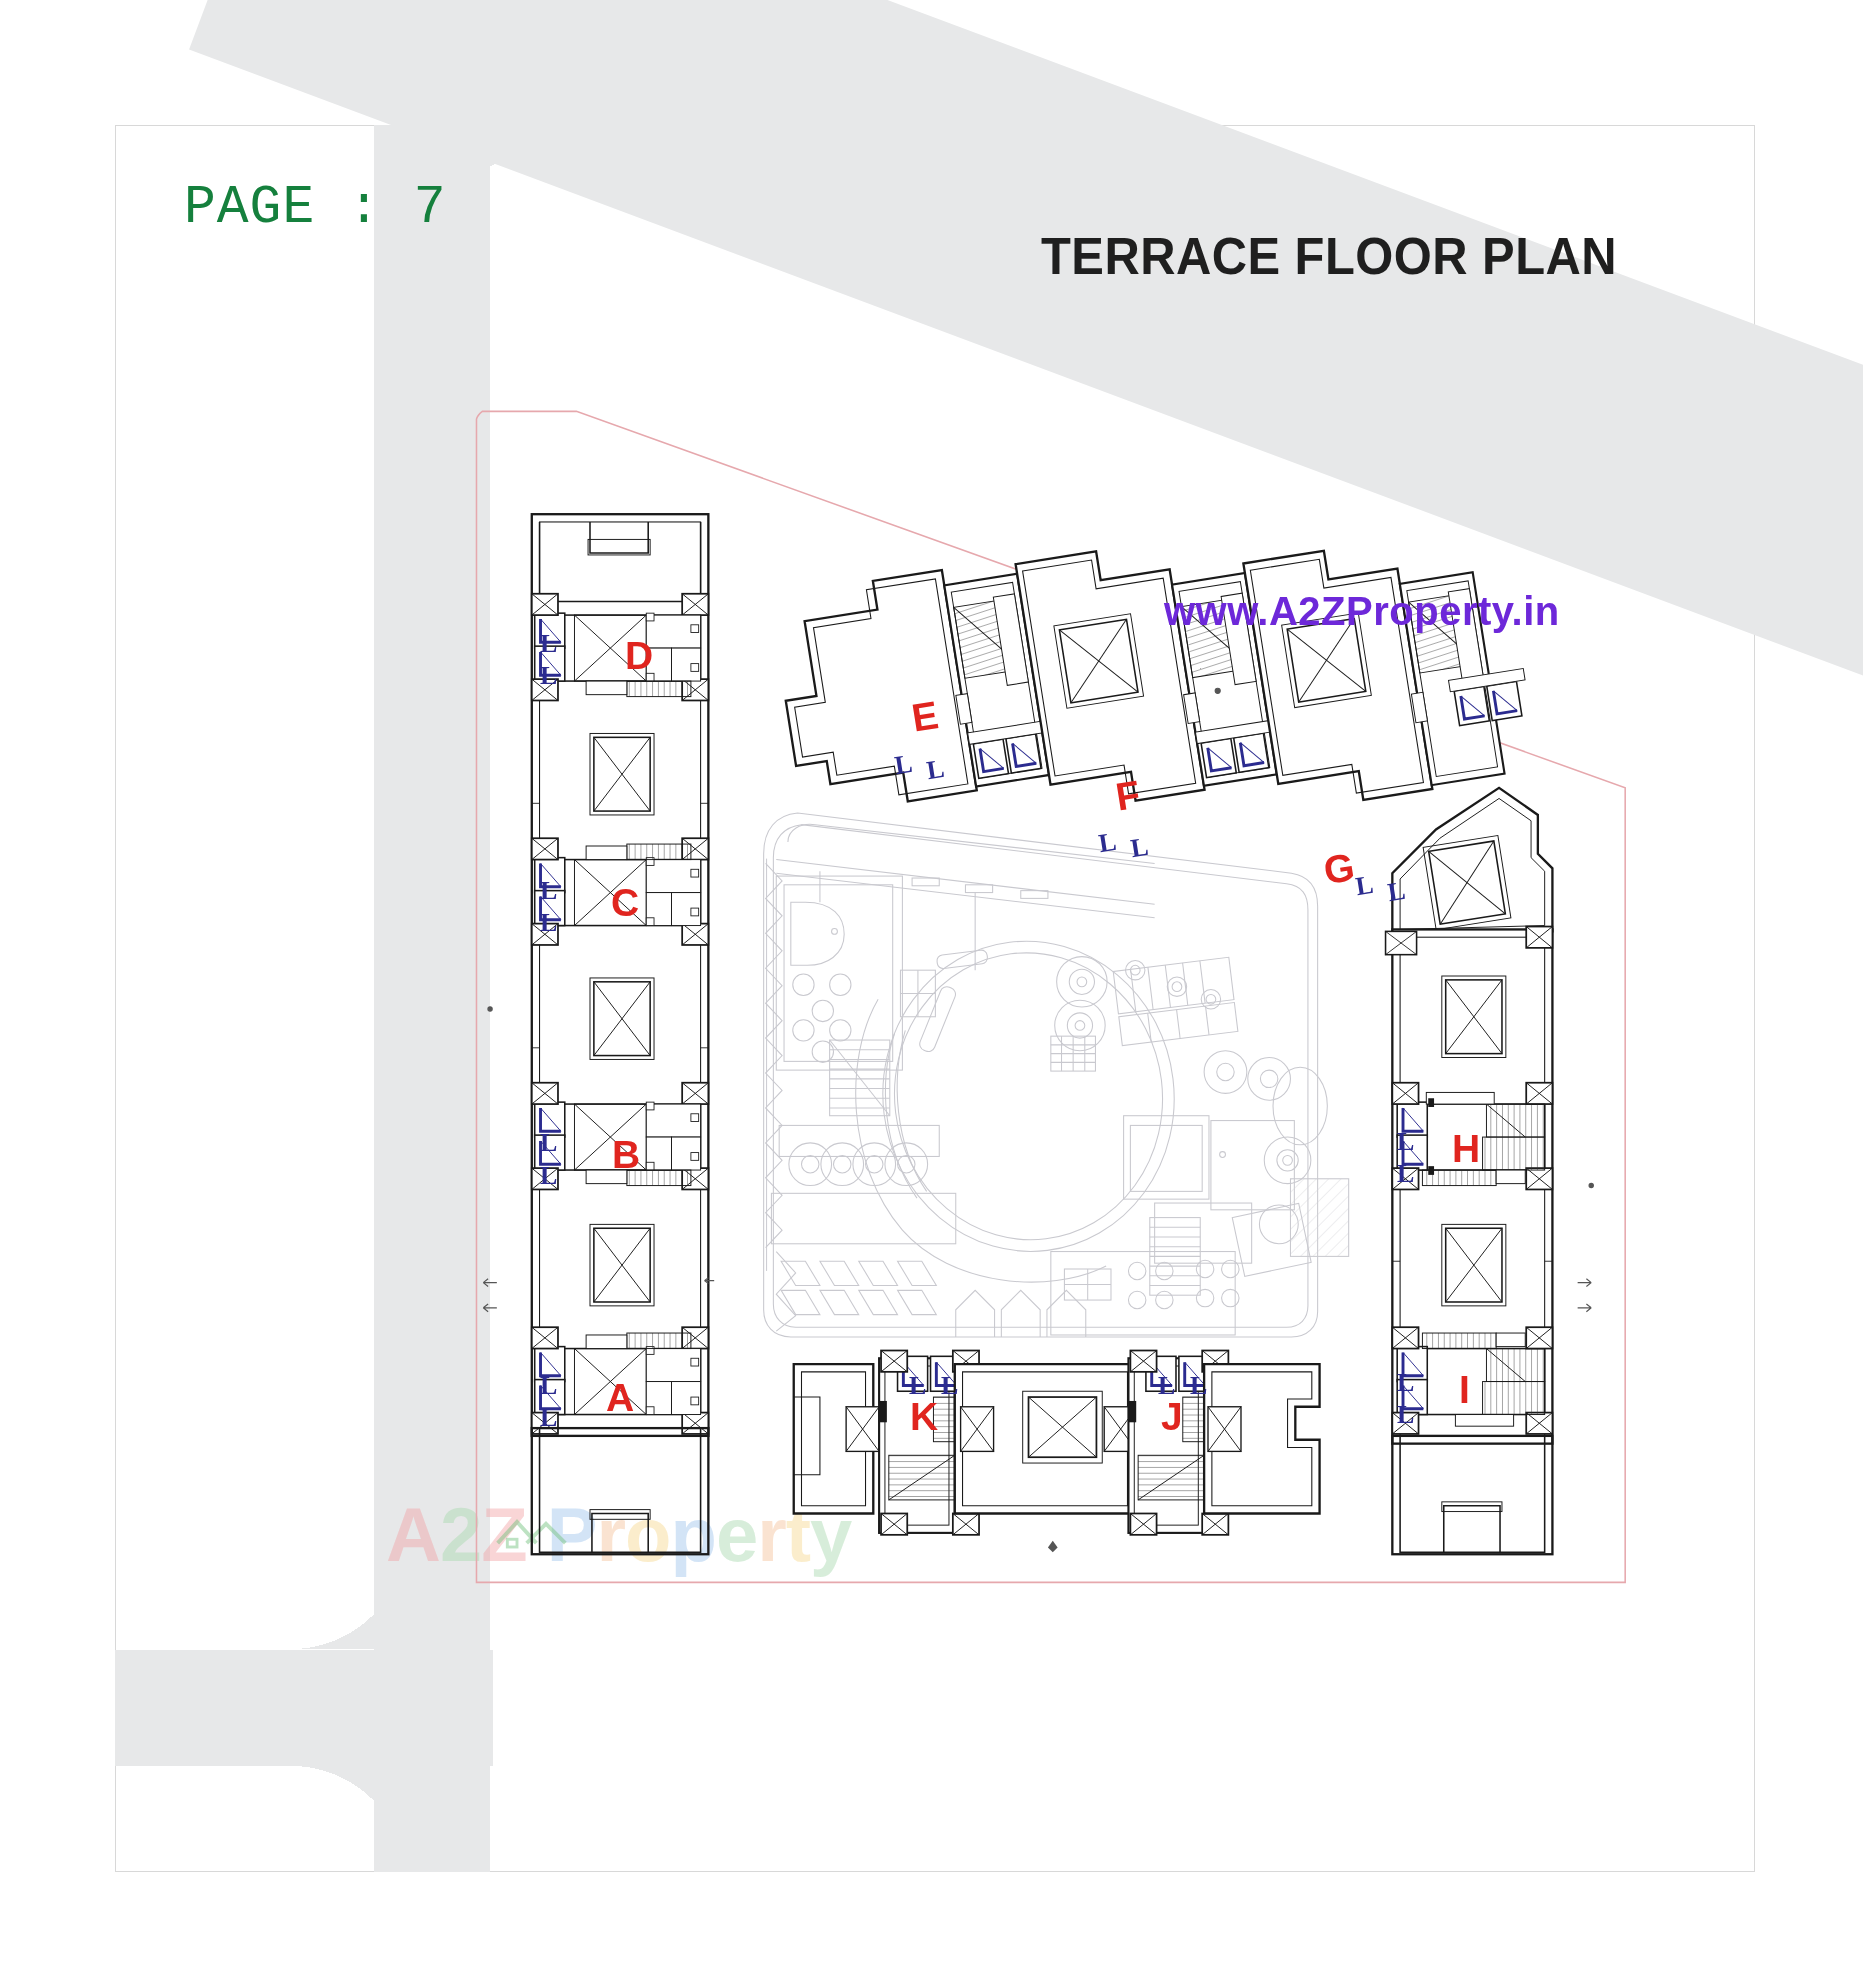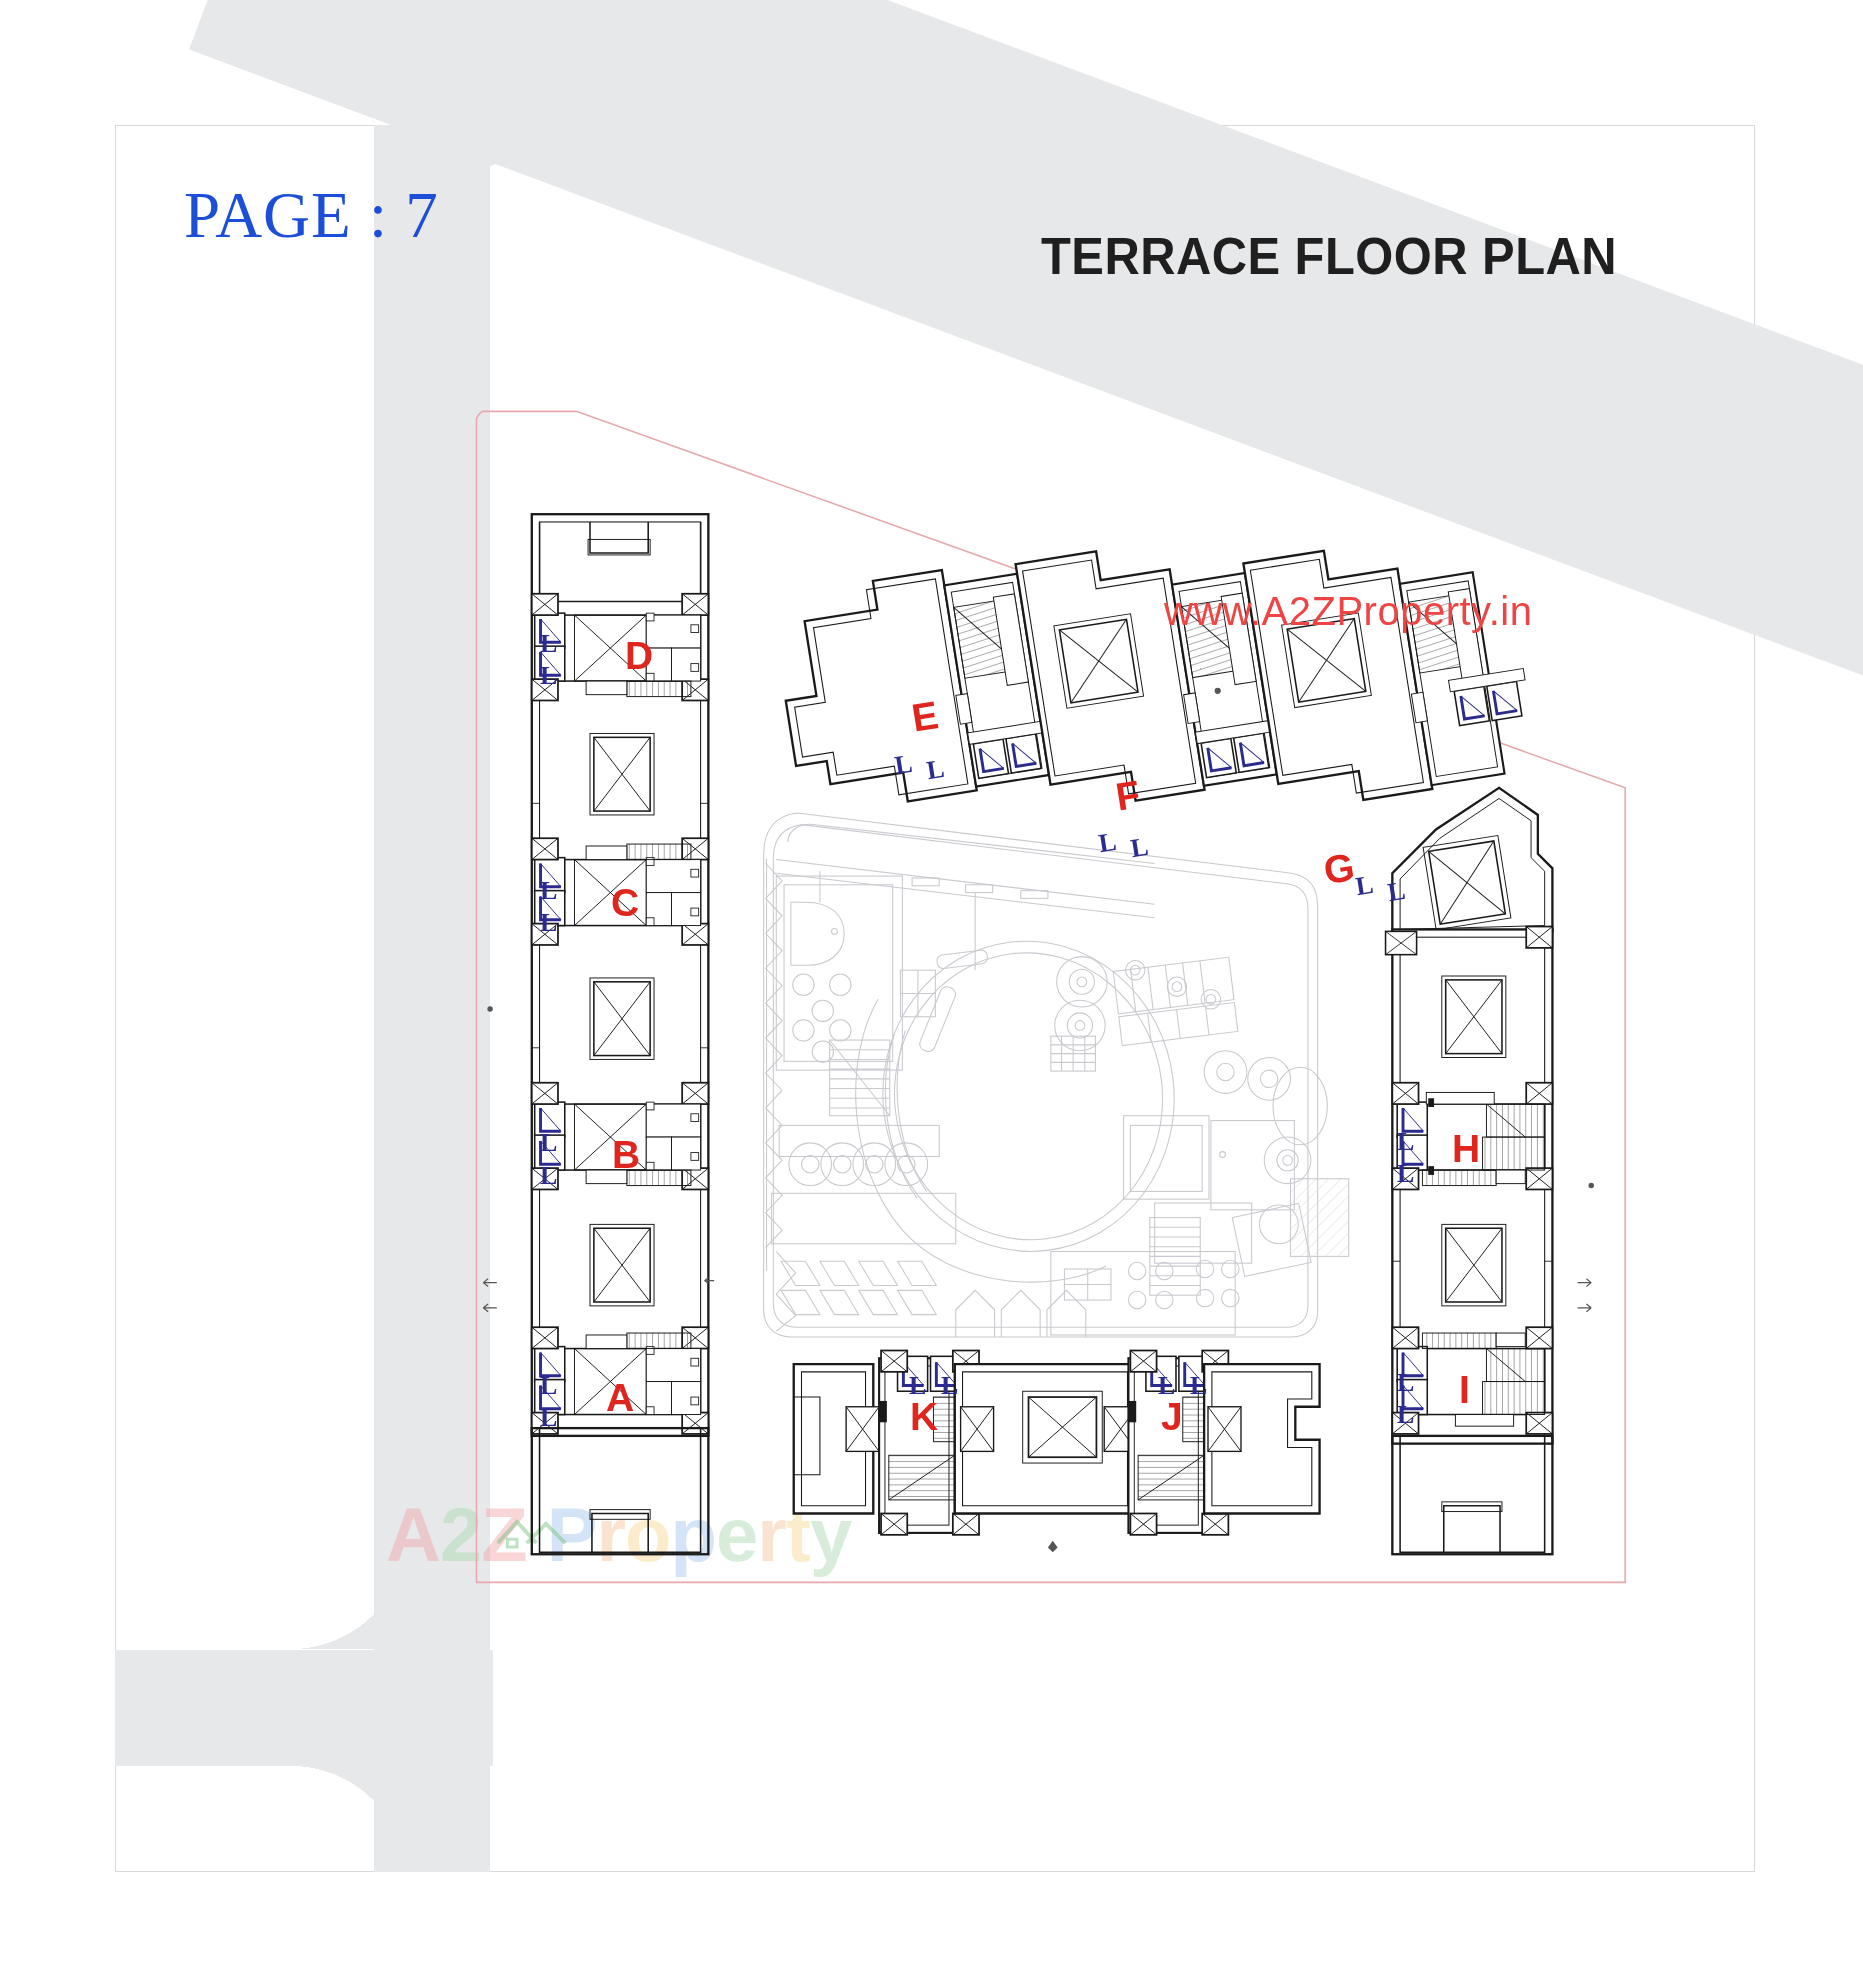--- a/index.html
+++ b/index.html
@@ -18,25 +18,25 @@
     left:115px; top:125px;
     width:1640px; height:1747px;
     border:1px solid #d8d8d8;
     background:transparent;
     box-sizing:border-box;
   }
   
   #page-label{
     position:absolute;
     left:184px; top:178px;
-    font-size:65px;
+    font-size:53px;
     font-weight:300;
     letter-spacing:1px;
-    color:#1d4ed8;
-    font-family:Liberation Serif, serif;
+    color:#15803d;
+    font-family:Liberation Mono, monospace;
     white-space:nowrap;
     z-index:40;
   }
   #plan-title{
     position:absolute;
     left:1041px; top:226px;
     font-size:52px;
     font-weight:bold;
     letter-spacing:0.5px;
     color:#1f1f1f;
@@ -73,25 +73,25 @@
   }
   
   #site-boundary{ position:absolute; left:0; top:0; width:1863px; height:1985px; z-index:3; pointer-events:none;}
   
   #cad{ position:absolute; left:0; top:0; width:1863px; height:1985px; z-index:5; }
   
   #wm-url{
     position:absolute;
     left:1164px; top:589px;
     font-size:40px;
-    color:#ef4444;
+    color:#6d28d9;
     letter-spacing:0.5px;
     white-space:nowrap;
     z-index:6;
-    font-weight:400;
+    font-weight:700;
   }
   #wm-logo{
     position:absolute;
     left:386px; top:1497px;
     font-size:76px;
     font-weight:bold;
     letter-spacing:-1px;
     white-space:nowrap;
     z-index:2;
     line-height:1;

